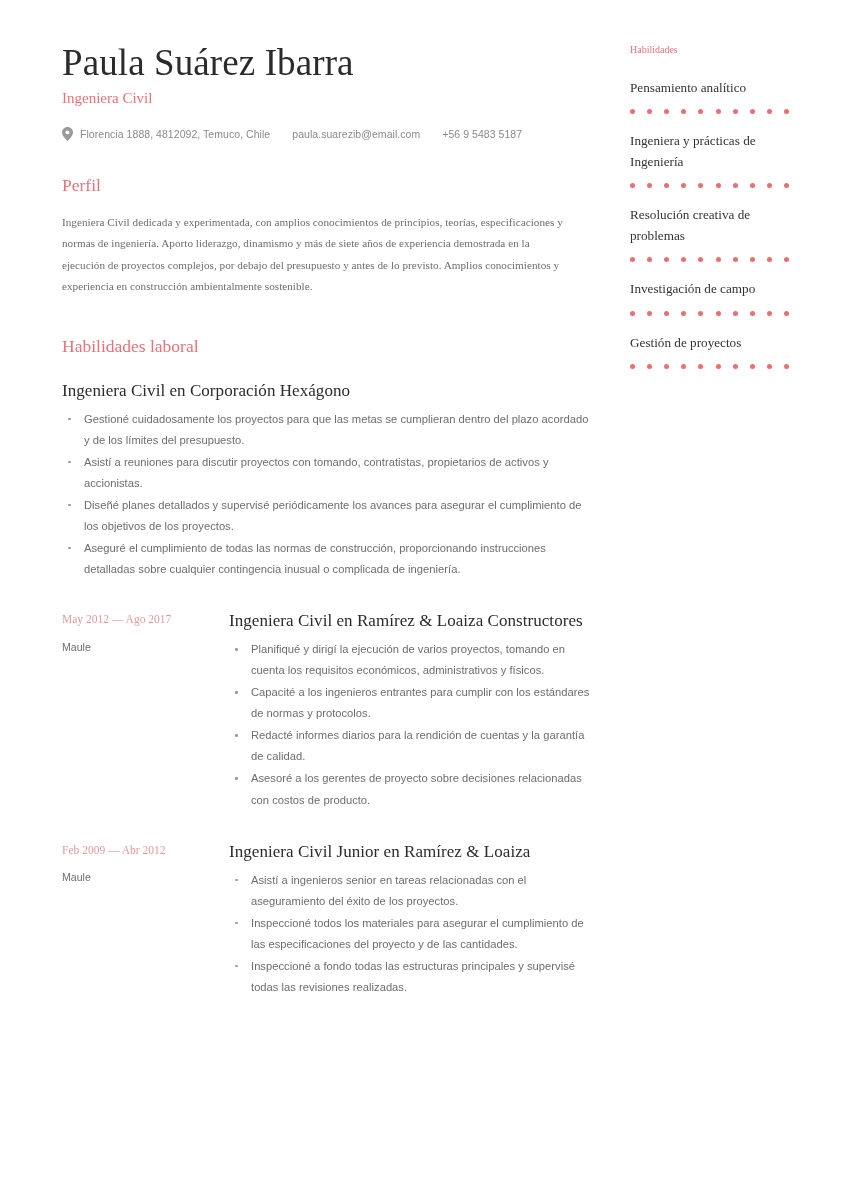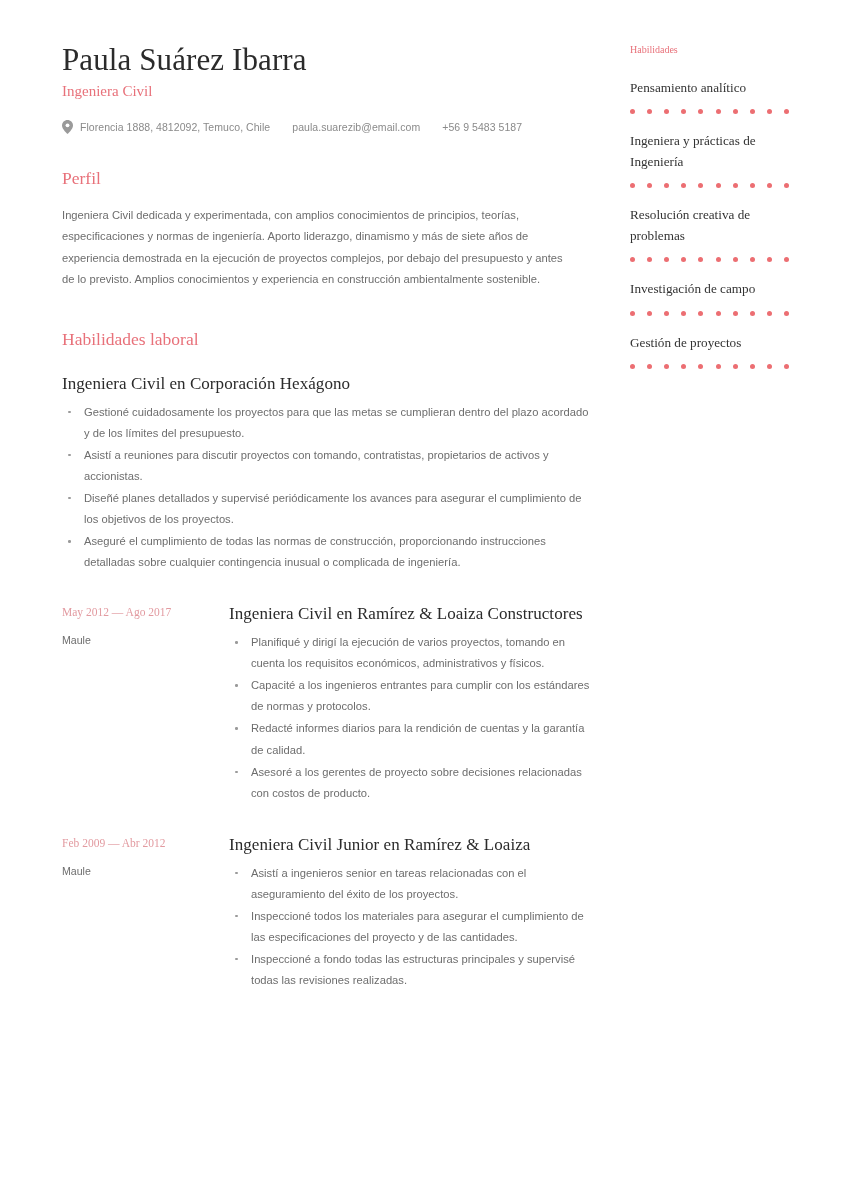--- a/index.html
+++ b/index.html
@@ -29,21 +29,21 @@
 
   
   .main-col {
     width: 530px;
     flex: 0 0 530px;
     padding-top: 2px;
   }
 
   .name {
     font-family: "Liberation Serif", serif;
-    font-size: 31px;
+    font-size: 37px;
     font-weight: 400;
     color: #2b2b2b;
     letter-spacing: 0.1px;
     line-height: 1.15;
     margin: 0 0 4px 0;
   }
 
   .job-subtitle {
     font-family: "Liberation Serif", serif;
     font-size: 15px;
@@ -85,20 +85,21 @@
     line-height: 1.2;
   }
 
   .profile-text {
     font-size: 11.2px;
     line-height: 1.92;
     color: #6d6d6d;
     margin: 0 0 38px 0;
     letter-spacing: 0.02px;
     max-width: 512px;
+    font-family: Liberation Serif, serif;
   }
 
   .exp-heading { margin-bottom: 22px; }
 
   
   .entry {
     display: flex;
     margin-bottom: 28px;
   }
   .entry-meta {

